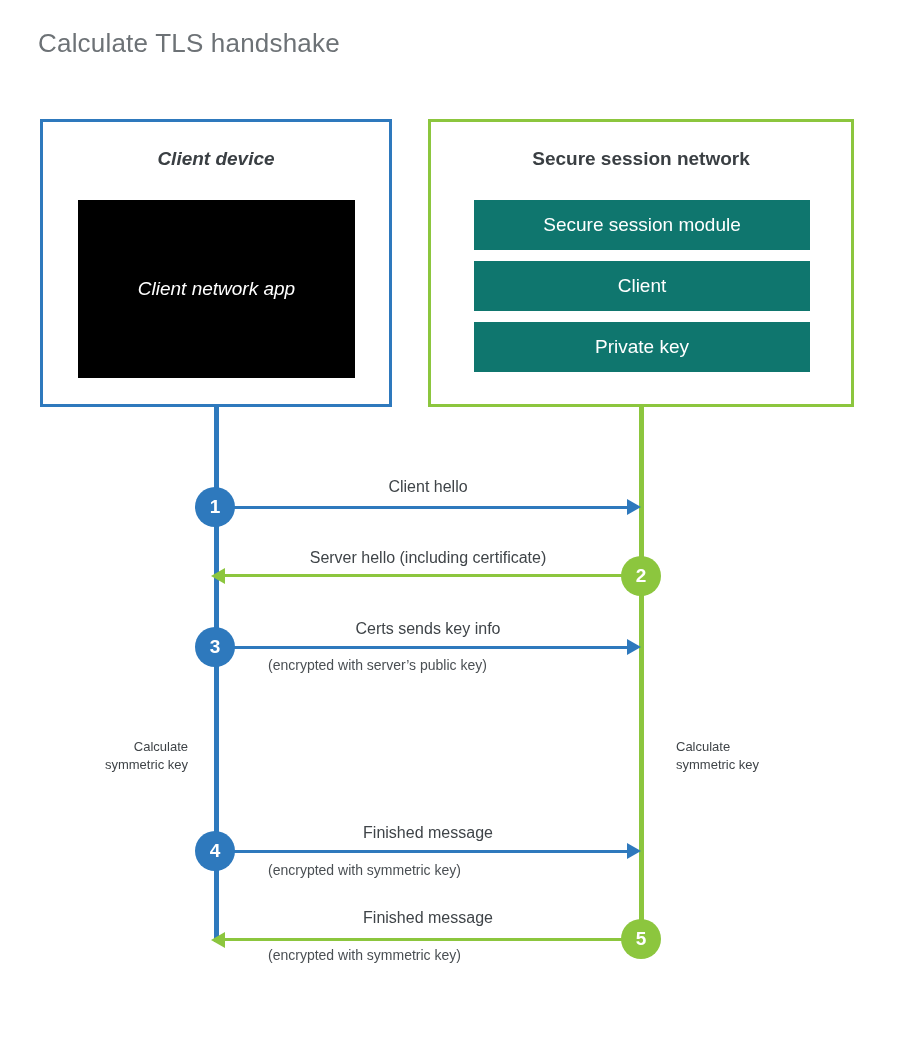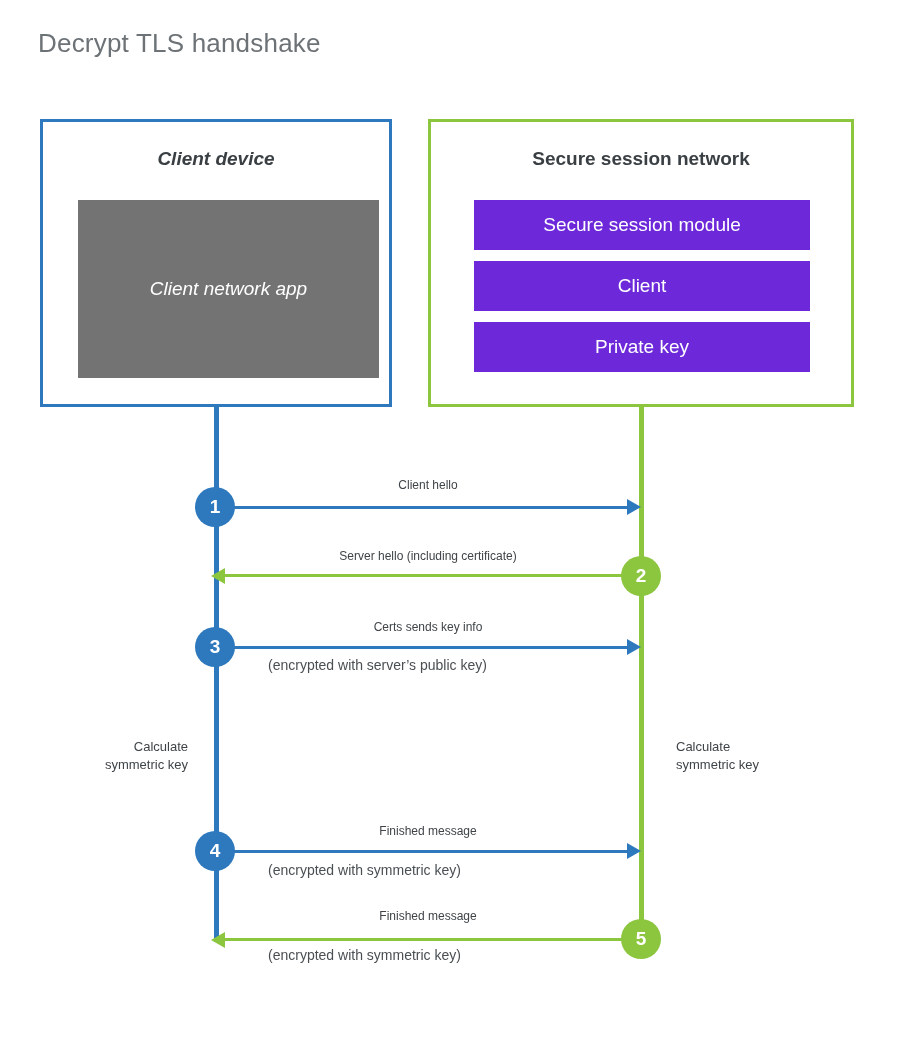--- a/index.html
+++ b/index.html
@@ -25,29 +25,29 @@
   .party-box { position:absolute; background:#ffffff; box-sizing:border-box; }
   .party-box.client { left:40px; top:119px; width:352px; height:288px; border:3px solid #2e79bd;font-style:italic; }
   .party-box.server { left:428px; top:119px; width:426px; height:288px; border:3px solid #8cc63e; }
 
   .party-title {
     position:absolute; left:0; right:0; top:26px;
     text-align:center; font-size:19px; font-weight:bold; color:#3a3f43;
   }
 
   .client-app {
-    position:absolute; left:35px; top:78px; width:301px; height:178px;
-    background:#737373; color:#ffffff;
+    position:absolute; left:35px; top:78px; width:277px; height:178px;
+    background:#000000; color:#ffffff;
     display:flex; align-items:center; justify-content:center; text-align:center;
     font-size:19px; font-weight:300; line-height:1.32; padding:0 18px; box-sizing:border-box;
   }
 
   .server-items { position:absolute; left:43px; top:78px; width:336px; }
   .server-item {
-    height:50px; margin-bottom:11px; background:#6d28d9; color:#ffffff;
+    height:50px; margin-bottom:11px; background:#0f766e; color:#ffffff;
     display:flex; align-items:center; justify-content:center;
     font-size:19px; font-weight:300;
   }
   .server-item:last-child { margin-bottom:0; }
 
   
   .lifeline { position:absolute; width:5px; }
   .lifeline.client { left:214px; top:406px; height:536px; background:#2e79bd; }
   .lifeline.server { left:639px; top:406px; height:533px; background:#8cc63e; }
 
@@ -64,41 +64,41 @@
   .msg-line { position:absolute; height:3px; }
   .msg-line.blue  { background:#2e79bd; }
   .msg-line.green { background:#8cc63e; }
 
   .arrow-head { position:absolute; width:0; height:0; }
   .arrow-head.right.blue  { border-top:8px solid transparent; border-bottom:8px solid transparent; border-left:14px solid #2e79bd; }
   .arrow-head.left.green  { border-top:8px solid transparent; border-bottom:8px solid transparent; border-right:14px solid #8cc63e; }
 
   
   .msg-label {
-    position:absolute; text-align:center; font-size:12px; font-weight:400;
+    position:absolute; text-align:center; font-size:16px; font-weight:400;
     color:#3f4448; white-space:nowrap;
   }
   .msg-sublabel {
     position:absolute; font-size:14px; font-weight:400;
     color:#4a4f53; white-space:nowrap;
   }
 
   
   .side-note {
     position:absolute; font-size:13px; line-height:1.35; color:#3f4448; white-space:pre-line;
   }
   .side-note.right-align { text-align:right; }
   .side-note.left-align  { text-align:left; }
 </style>
 </head>
 <body>
 
 <div id="stage">
 
-  <div class="page-title">Decrypt TLS handshake</div>
+  <div class="page-title">Calculate TLS handshake</div>
 
   <div class="party-box client">
     <div class="party-title">Client device</div>
     <div class="client-app">Client network app</div>
   </div>
 
   <div class="party-box server">
     <div class="party-title">Secure session network</div>
     <div class="server-items">
       <div class="server-item">Secure session module</div>

